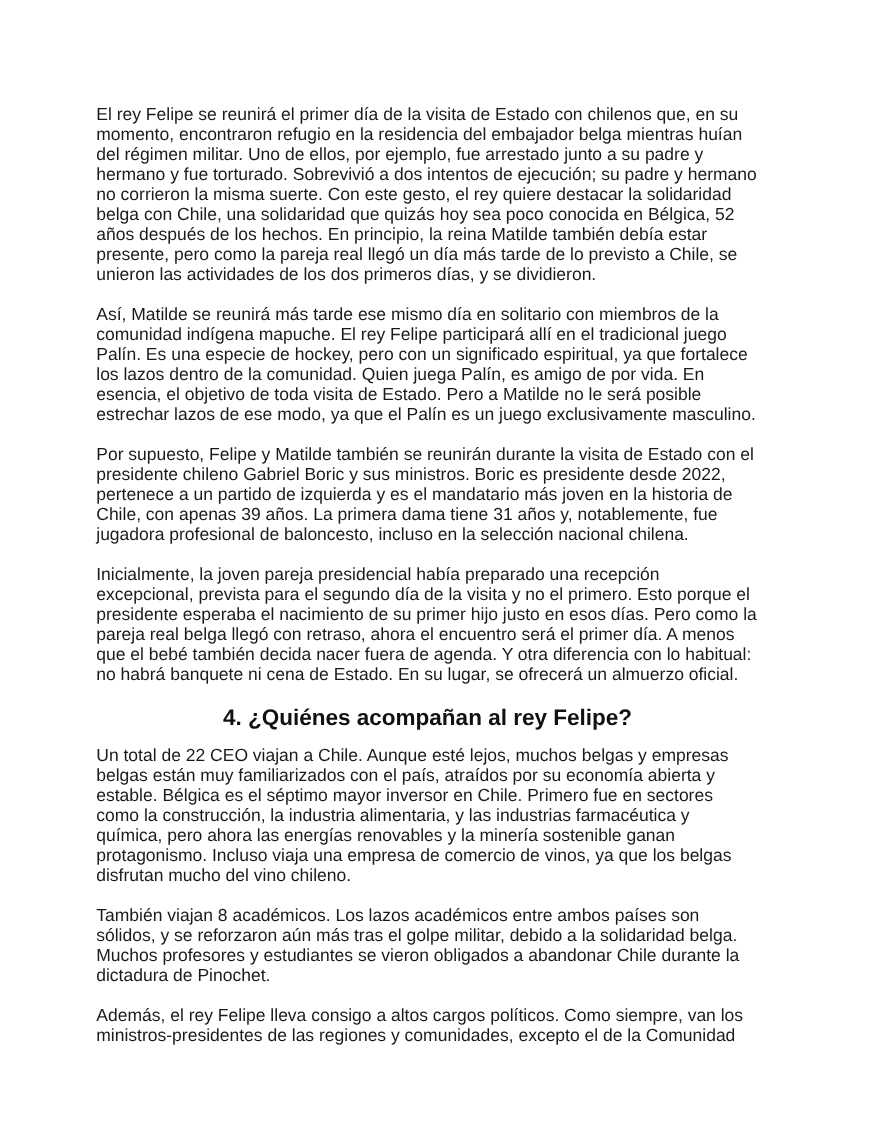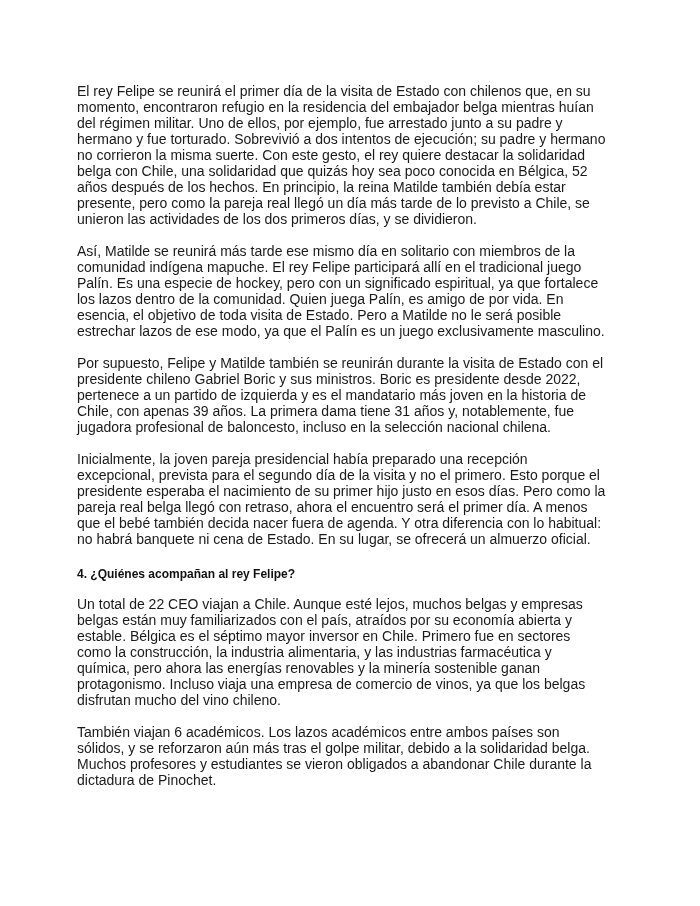--- a/index.html
+++ b/index.html
@@ -10,31 +10,33 @@
     top: 83px;
     width: 530px;
     font-family: "Liberation Sans", sans-serif;
     font-size: 14px;
     line-height: 16px;
     color: #1a1a1a;
   }
   .page p { margin: 0 0 16px 0; }
   .page h2 {
     font-family: "Liberation Sans", sans-serif;
-    font-size: 12px;
+    font-size: 18px;
     font-weight: bold;
     line-height: 22px;
     margin: 0 0 11px 0;
     color: #111111;
+    text-align: center;
   }
 </style>
 </head>
 <body>
 
 <div class="page">
   <p>El rey Felipe se reunirá el primer día de la visita de Estado con chilenos que, en su momento, encontraron refugio en la residencia del embajador belga mientras huían del régimen militar. Uno de ellos, por ejemplo, fue arrestado junto a su padre y hermano y fue torturado. Sobrevivió a dos intentos de ejecución; su padre y hermano no corrieron la misma suerte. Con este gesto, el rey quiere destacar la solidaridad belga con Chile, una solidaridad que quizás hoy sea poco conocida en Bélgica, 52 años después de los hechos. En principio, la reina Matilde también debía estar presente, pero como la pareja real llegó un día más tarde de lo previsto a Chile, se unieron las actividades de los dos primeros días, y se dividieron.</p>
   <p>Así, Matilde se reunirá más tarde ese mismo día en solitario con miembros de la comunidad indígena mapuche. El rey Felipe participará allí en el tradicional juego Palín. Es una especie de hockey, pero con un significado espiritual, ya que fortalece los lazos dentro de la comunidad. Quien juega Palín, es amigo de por vida. En esencia, el objetivo de toda visita de Estado. Pero a Matilde no le será posible estrechar lazos de ese modo, ya que el Palín es un juego exclusivamente masculino.</p>
   <p>Por supuesto, Felipe y Matilde también se reunirán durante la visita de Estado con el presidente chileno Gabriel Boric y sus ministros. Boric es presidente desde 2022, pertenece a un partido de izquierda y es el mandatario más joven en la historia de Chile, con apenas 39 años. La primera dama tiene 31 años y, notablemente, fue jugadora profesional de baloncesto, incluso en la selección nacional chilena.</p>
   <p>Inicialmente, la joven pareja presidencial había preparado una recepción excepcional, prevista para el segundo día de la visita y no el primero. Esto porque el presidente esperaba el nacimiento de su primer hijo justo en esos días. Pero como la pareja real belga llegó con retraso, ahora el encuentro será el primer día. A menos que el bebé también decida nacer fuera de agenda. Y otra diferencia con lo habitual: no habrá banquete ni cena de Estado. En su lugar, se ofrecerá un almuerzo oficial.</p>
   <h2>4. ¿Quiénes acompañan al rey Felipe?</h2>
   <p>Un total de 22 CEO viajan a Chile. Aunque esté lejos, muchos belgas y empresas belgas están muy familiarizados con el país, atraídos por su economía abierta y estable. Bélgica es el séptimo mayor inversor en Chile. Primero fue en sectores como la construcción, la industria alimentaria, y las industrias farmacéutica y química, pero ahora las energías renovables y la minería sostenible ganan protagonismo. Incluso viaja una empresa de comercio de vinos, ya que los belgas disfrutan mucho del vino chileno.</p>
-  <p>También viajan 6 académicos. Los lazos académicos entre ambos países son sólidos, y se reforzaron aún más tras el golpe militar, debido a la solidaridad belga. Muchos profesores y estudiantes se vieron obligados a abandonar Chile durante la dictadura de Pinochet.</p>
+  <p>También viajan 8 académicos. Los lazos académicos entre ambos países son sólidos, y se reforzaron aún más tras el golpe militar, debido a la solidaridad belga. Muchos profesores y estudiantes se vieron obligados a abandonar Chile durante la dictadura de Pinochet.</p>
+  <p>Además, el rey Felipe lleva consigo a altos cargos políticos. Como siempre, van los ministros-presidentes de las regiones y comunidades, excepto el de la Comunidad</p>
 </div>
 
 </body></html>

